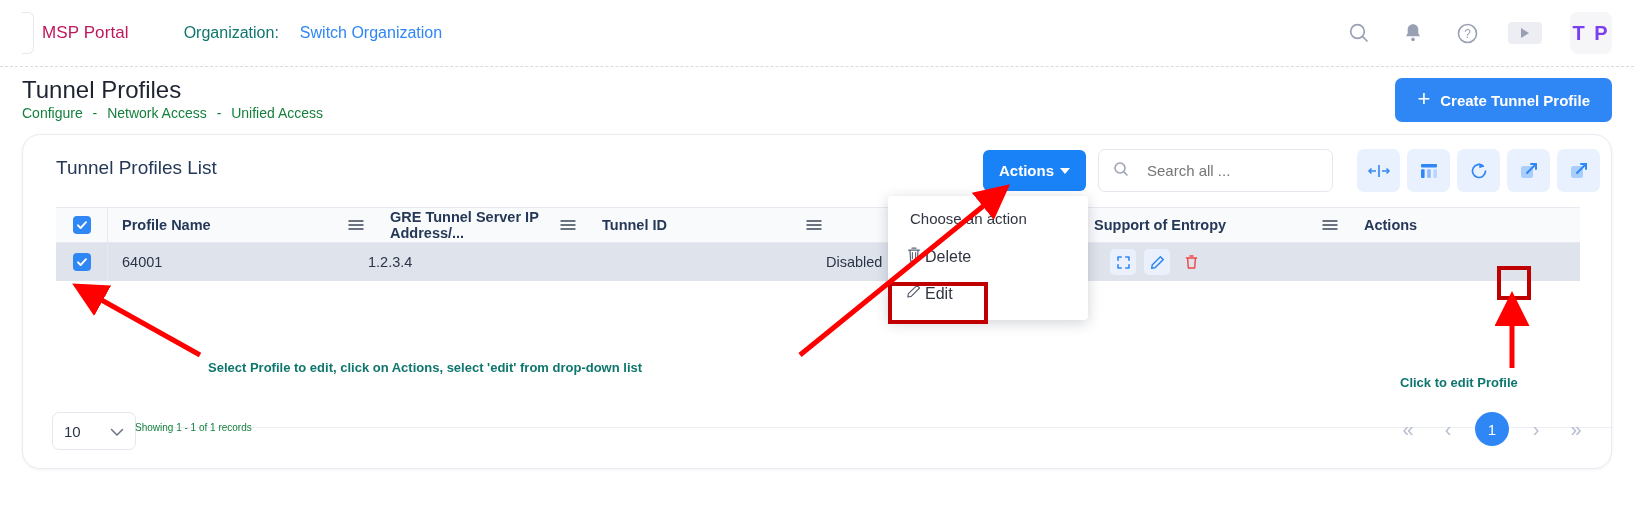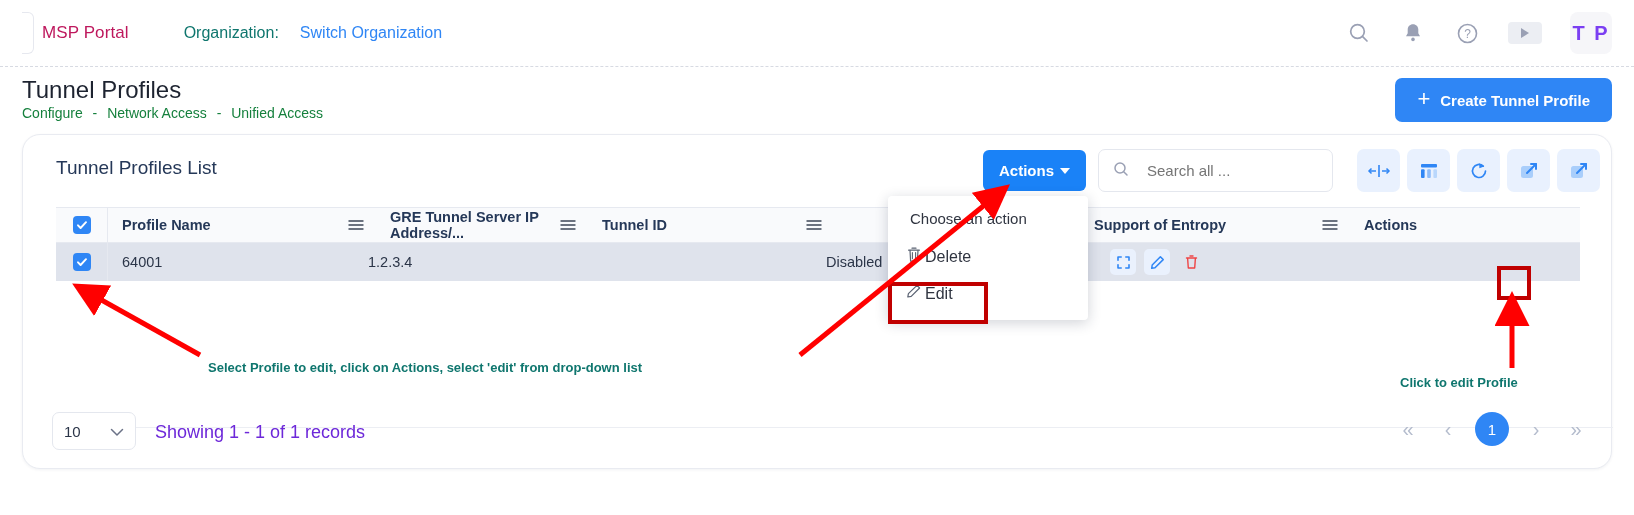--- a/index.html
+++ b/index.html
@@ -116,21 +116,21 @@
   .tbl-bottom { position:absolute; left:33px; top:148px; width:1524px; height:73px; border-bottom:1px solid #eceef3;}
 
   
   .foot { position:absolute; left:0; bottom:0; width:100%; height:70px; }
   .page-size {
     position:absolute; left:29px; top:14px; width:84px; height:38px;
     border:1px solid #e4e7ee; border-radius:7px; background:#fff;
     display:flex; align-items:center; justify-content:space-between; padding:0 11px;
     font-size:15px; color:#2b3548; cursor:pointer;
   }
-  .showing { position:absolute; left:132px; top:24px; font-size:18px; color:#6d28d9; }
+  .showing { position:absolute; left:112px; top:24px; font-size:10px; color:#15803d; }
   .pager { position:absolute; right:22px; top:14px; display:flex; align-items:center; gap:14px;}
   .pg { width:26px;height:26px;display:flex;align-items:center;justify-content:center;color:#b4bccd;font-size:20px;cursor:pointer;}
   .pg-num {
     width:34px;height:34px;border-radius:50%;background:#2f86f5;color:#fff;
     display:flex;align-items:center;justify-content:center;font-size:15px;cursor:pointer;
   }
 
   
   .dropdown {
     position:absolute; left:888px; top:196px; width:200px; height:124px;

